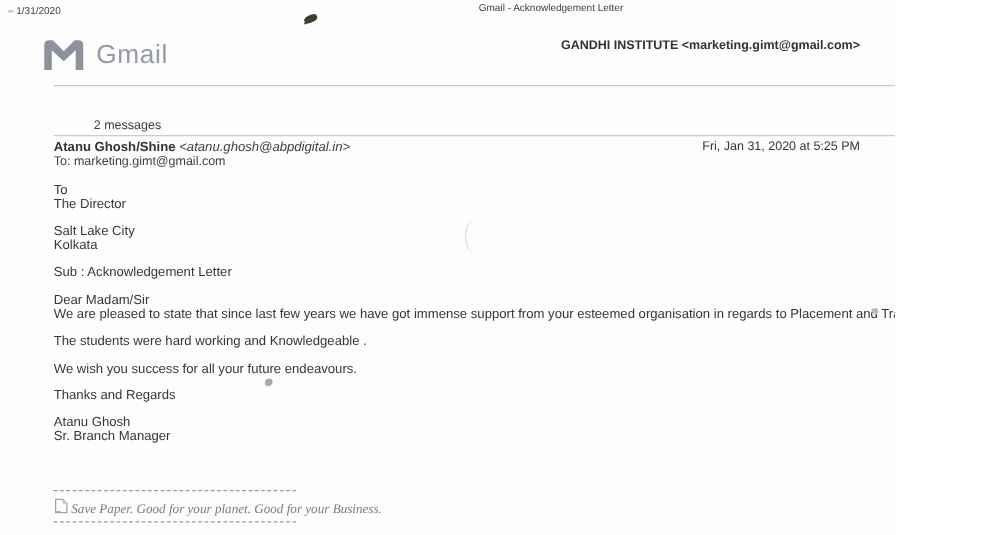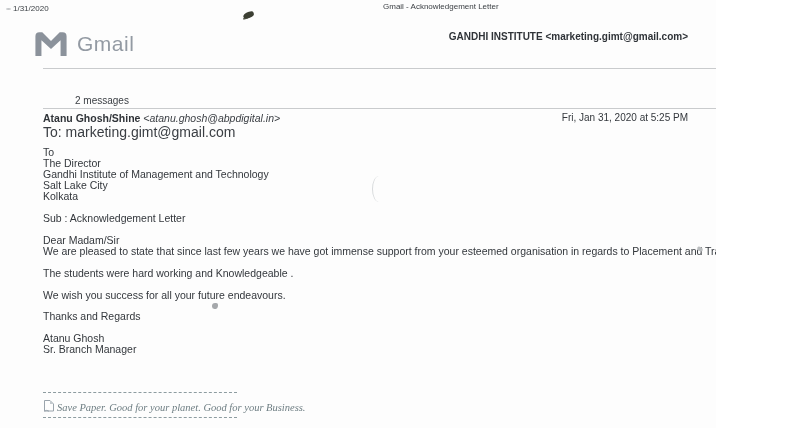--- a/index.html
+++ b/index.html
@@ -33,21 +33,21 @@
   .rule-2 { top: 108px; }
 
   
   .thread-subject { left: 43px; top: 75px; font-size: 16px; font-weight: bold; color: #2d3034; letter-spacing: 0.2px; }
   .thread-count { left: 43px; top: 95px; font-size: 10px; color: #3a3e43; margin-left: 32px; }
 
   
   .sender-line { left: 43px; top: 112px; font-size: 10.5px; }
   .sender-name { font-weight: bold; color: #2f3338; }
   .sender-email { color: #3a3e43; font-style: italic; }
-  .to-line { left: 43px; top: 124px; font-size: 14px; color: #3a3e43; }
+  .to-line { left: 43px; top: 124px; font-size: 10px; color: #3a3e43; }
   .msg-date { top: 112px; right: 28px; font-size: 10px; color: #33373c; }
 
   
   .body-line { left: 43px; font-size: 10.5px; color: #33373c; line-height: 11px; white-space: nowrap; }
 
   
   .dashed { left: 43px; width: 194px; border-top: 1px dashed #8d9ca0; height: 0; }
   .dash-1 { top: 392px; }
   .dash-2 { top: 417px; }
   .eco-line { left: 43px; top: 398px; display: flex; align-items: center; gap: 2px; }
@@ -88,21 +88,20 @@
   <div class="abs rule rule-2"></div>
 
   <div class="abs sender-line">
     <span class="sender-name">Atanu Ghosh/Shine</span><span class="sender-email"> &lt;atanu.ghosh@abpdigital.in&gt;</span>
   </div>
   <div class="abs msg-date">Fri, Jan 31, 2020 at 5:25 PM</div>
   <div class="abs to-line">To: marketing.gimt@gmail.com</div>
 
   <div class="abs body-line" style="top:147px">To</div>
   <div class="abs body-line" style="top:158px">The Director</div>
-  <div class="abs body-line" style="top:169px">Gandhi Institute of Management and Technology</div>
   <div class="abs body-line" style="top:180px">Salt Lake City</div>
   <div class="abs body-line" style="top:191px">Kolkata</div>
 
   <div class="abs arc-artifact"></div>
 
   <div class="abs body-line" style="top:213px">Sub : Acknowledgement Letter</div>
 
   <div class="abs body-line" style="top:235px">Dear Madam/Sir</div>
   <div class="abs body-line" style="top:246px">We are pleased to state that since last few years we have got immense support from your esteemed organisation in regards to Placement and Training.</div>
   <div class="abs smudge-right"></div>

